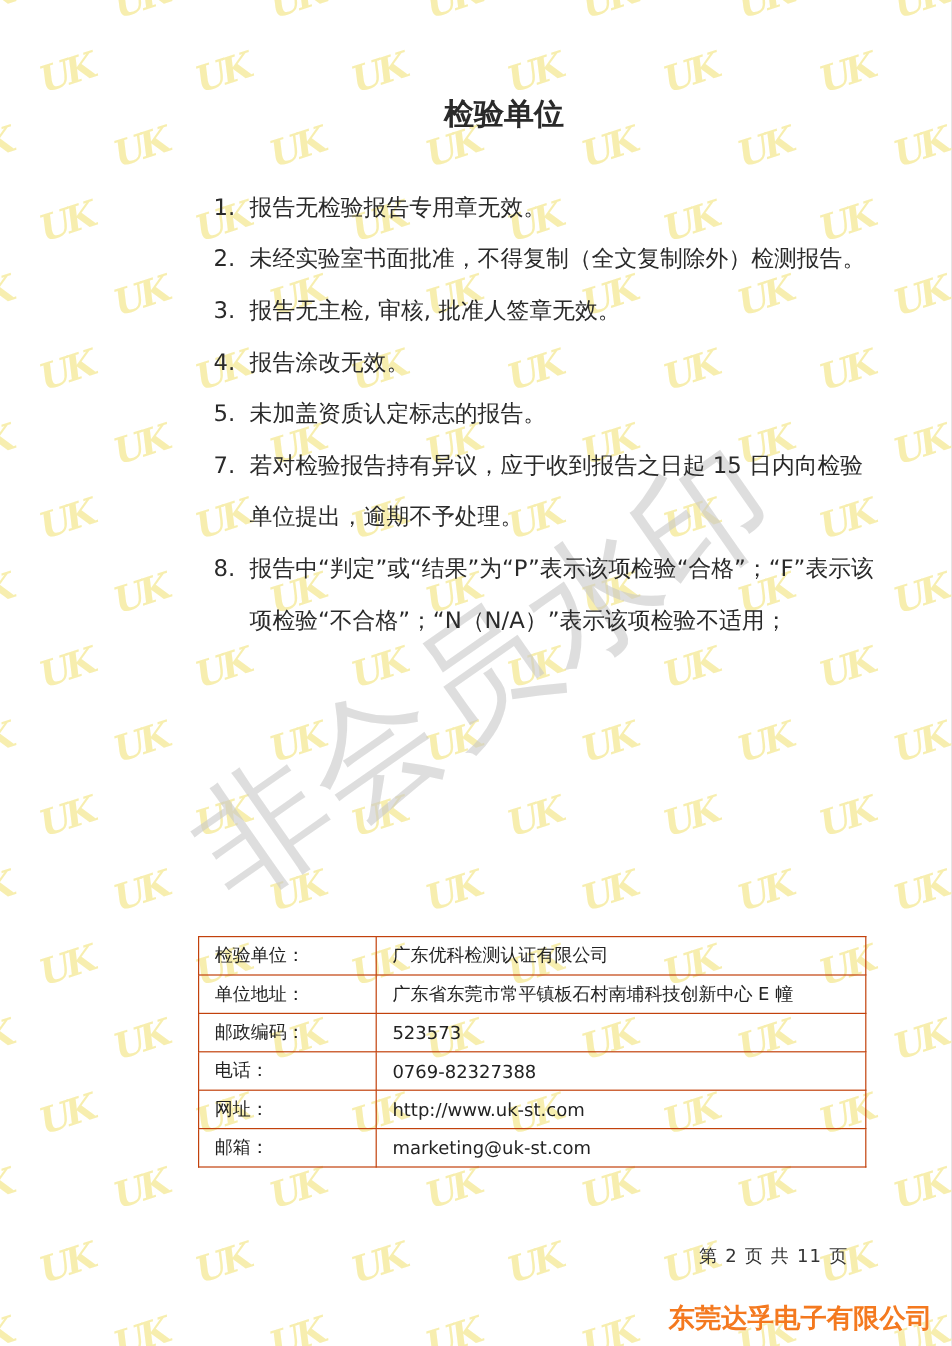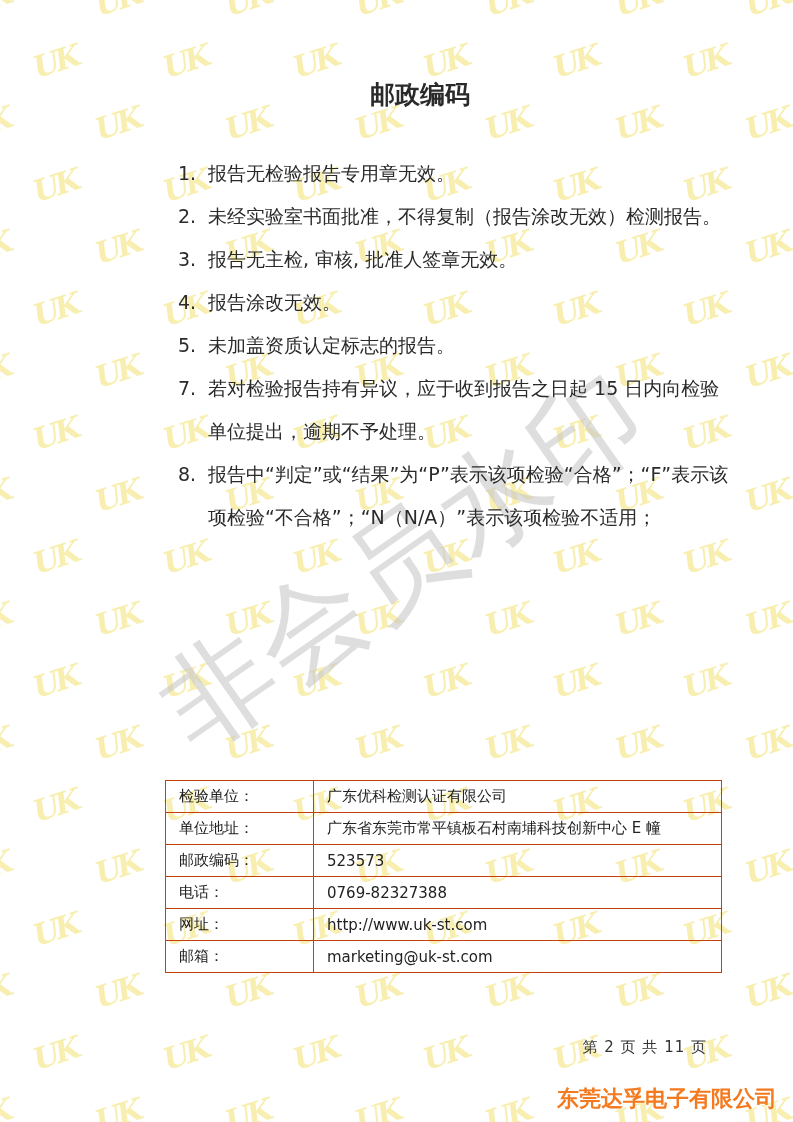--- a/index.html
+++ b/index.html
@@ -176,25 +176,25 @@
       <span class="uk-tile" style="color: rgb(246, 236, 162); left: 355px; top: 1098px;">UK</span>
       <span class="uk-tile" style="color: rgb(246, 236, 162); left: 485px; top: 1098px;">UK</span>
       <span class="uk-tile" style="color: rgb(246, 236, 162); left: 615px; top: 1098px;">UK</span>
       <span class="uk-tile" style="color: rgb(246, 236, 162); left: 745px; top: 1098px;">UK</span>
     </div>
 
   <div class="wm-diagonal" style="color: rgb(201, 201, 201);">非会员水印</div>
 
   <div class="content">
 
-    <div class="title">邮政编码</div>
+    <div class="title">检验单位</div>
 
     <div class="stmts">
       <div class="stmt"><span class="num">1.</span><span>报告无检验报告专用章无效。</span></div>
-      <div class="stmt"><span class="num">2.</span><span>未经实验室书面批准，不得复制（报告涂改无效）检测报告。</span></div>
+      <div class="stmt"><span class="num">2.</span><span>未经实验室书面批准，不得复制（全文复制除外）检测报告。</span></div>
       <div class="stmt"><span class="num">3.</span><span>报告无主检, 审核, 批准人签章无效。</span></div>
       <div class="stmt"><span class="num">4.</span><span>报告涂改无效。</span></div>
       <div class="stmt"><span class="num">5.</span><span>未加盖资质认定标志的报告。</span></div>
       <div class="stmt"><span class="num">7.</span><span>若对检验报告持有异议，应于收到报告之日起 15 日内向检验单位提出，逾期不予处理。</span></div>
       <div class="stmt"><span class="num">8.</span><span>报告中“判定”或“结果”为“P”表示该项检验“合格”；“F”表示该项检验“不合格”；“N（N/A）”表示该项检验不适用；</span></div>
     </div>
 
     <table class="contact">
       <tbody>
           <tr>

